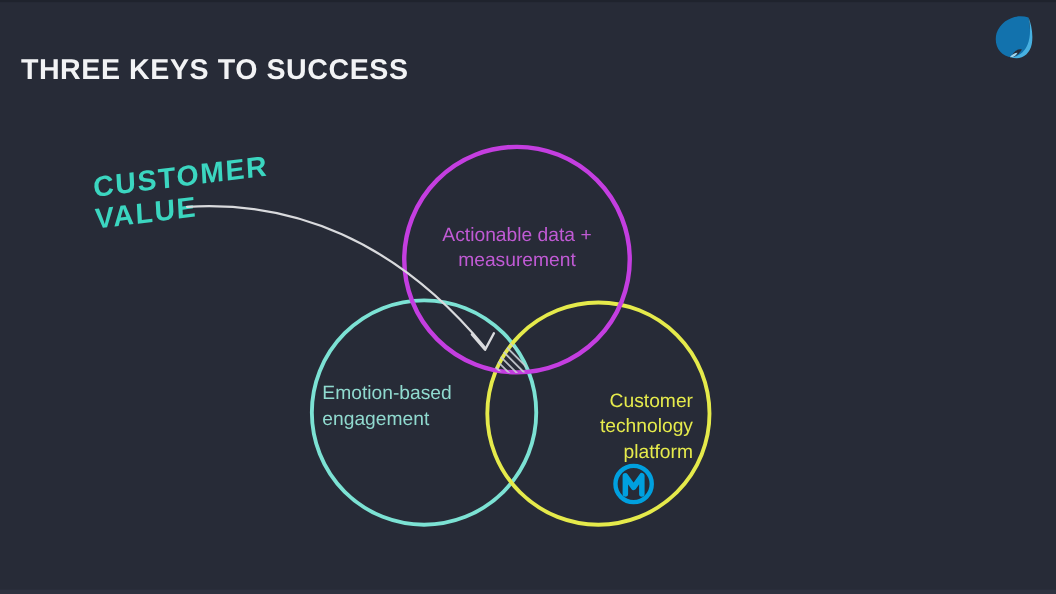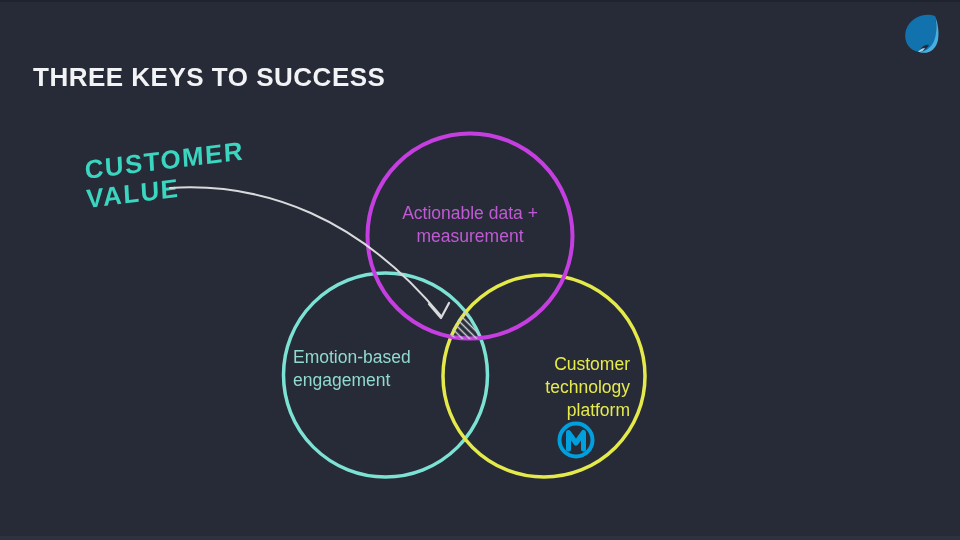--- a/index.html
+++ b/index.html
@@ -4,21 +4,21 @@
 <style>
   html,body{margin:0;padding:0;background:#14161d;}
   .slide{
     position:relative;width:960px;height:540px;overflow:hidden;
     background:#272b37;
     font-family:"Liberation Sans", sans-serif;
   }
   .top-strip{position:absolute;top:0;left:0;width:100%;height:2px;background:#1f232d;}
   .bottom-strip{position:absolute;bottom:0;left:0;width:100%;height:4px;background:#2e3240;}
   .slide-title{
-    position:absolute;left:19px;top:48px;margin:14px;
+    position:absolute;left:19px;top:48px;margin:0;
     font-size:26px;font-weight:bold;letter-spacing:.5px;color:#f2f3f5;
   }
   .annotation{
     position:absolute;left:84px;top:156px;
     color:#3bd6c0;font-weight:bold;font-size:26px;line-height:1.12;
     letter-spacing:1.5px;white-space:pre-line;
     transform:rotate(-7deg) skewX(-4deg);transform-origin:left top;
   }
   .venn-svg{position:absolute;left:0;top:0;width:960px;height:540px;}
   .venn-label{

